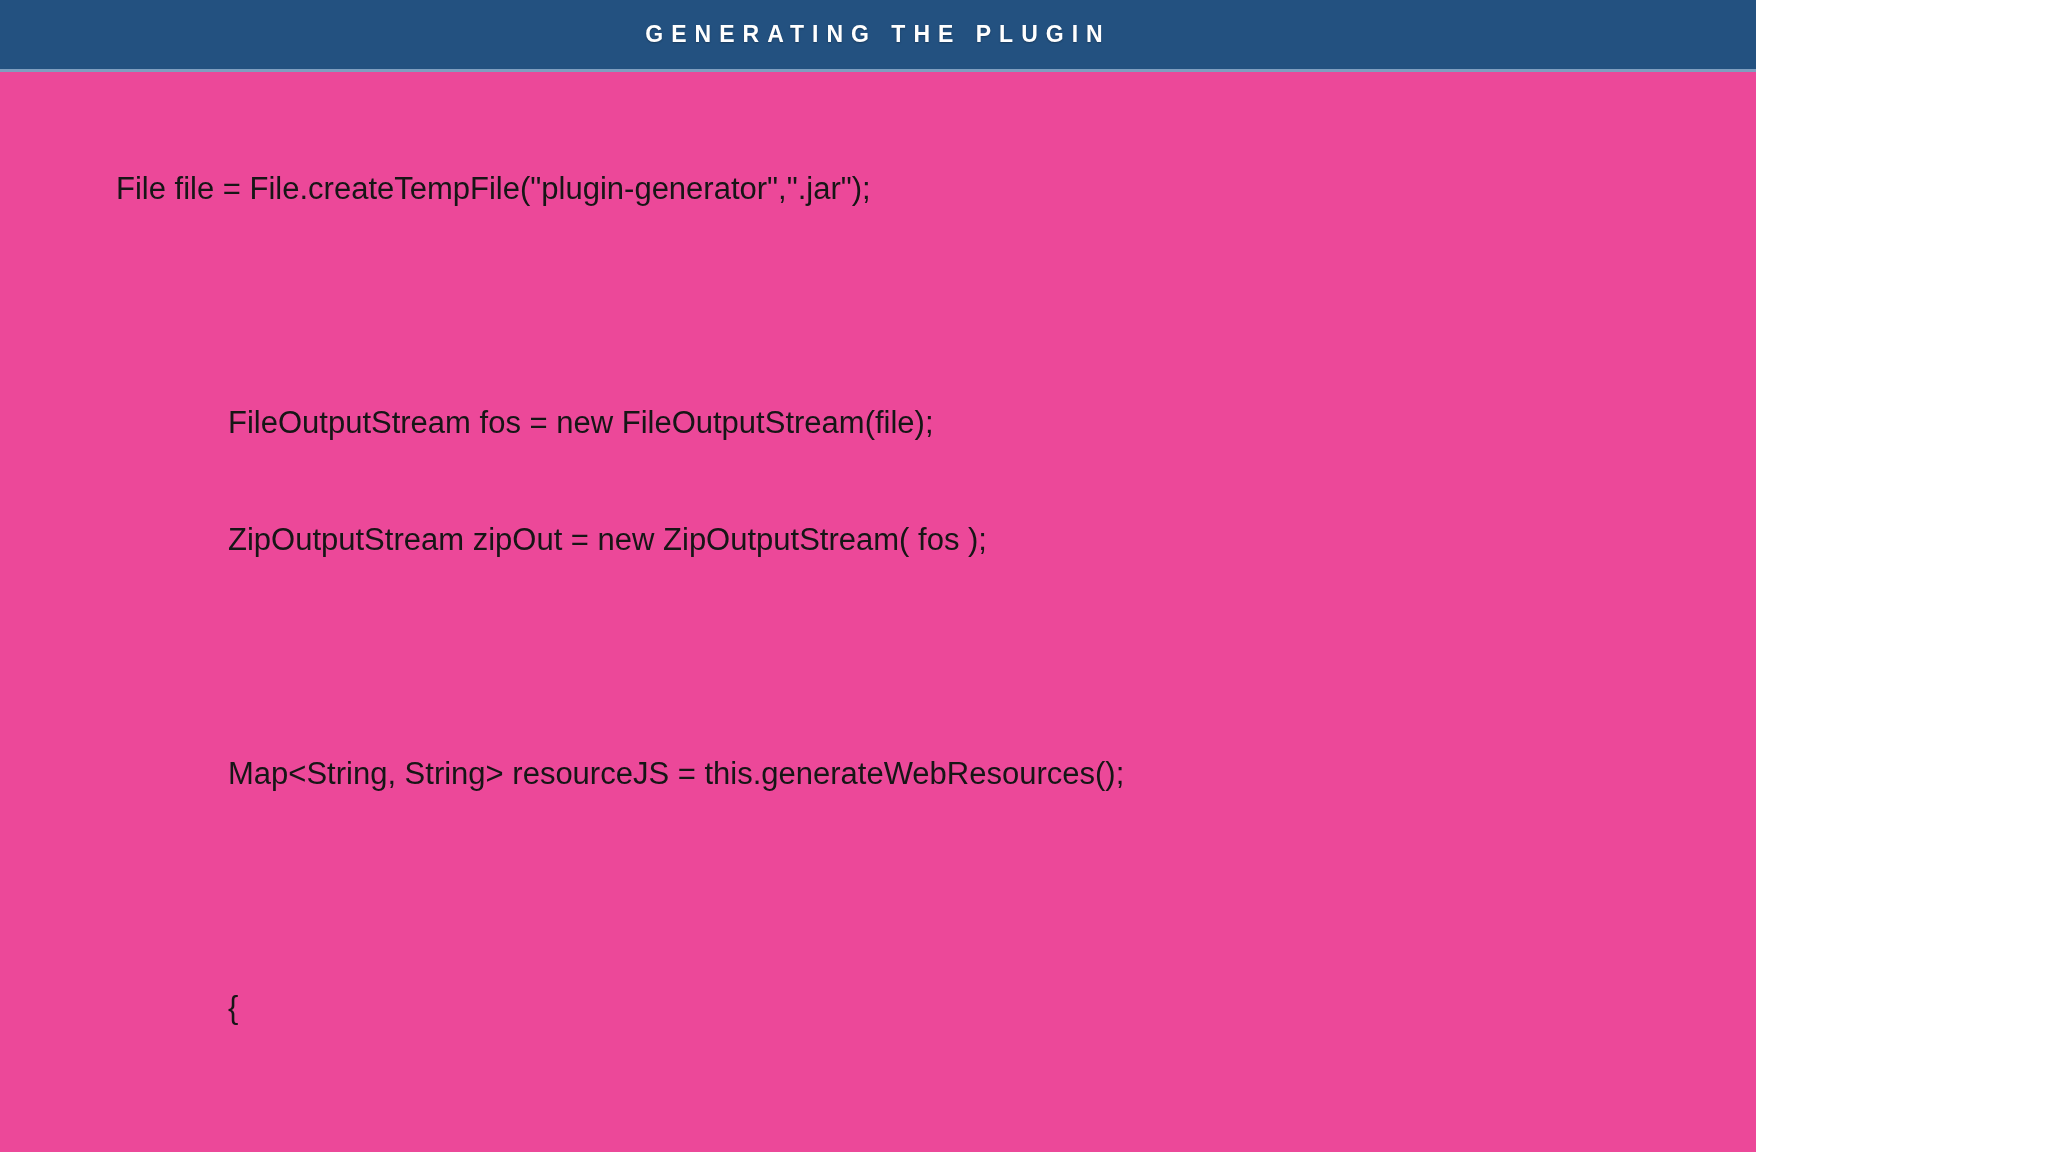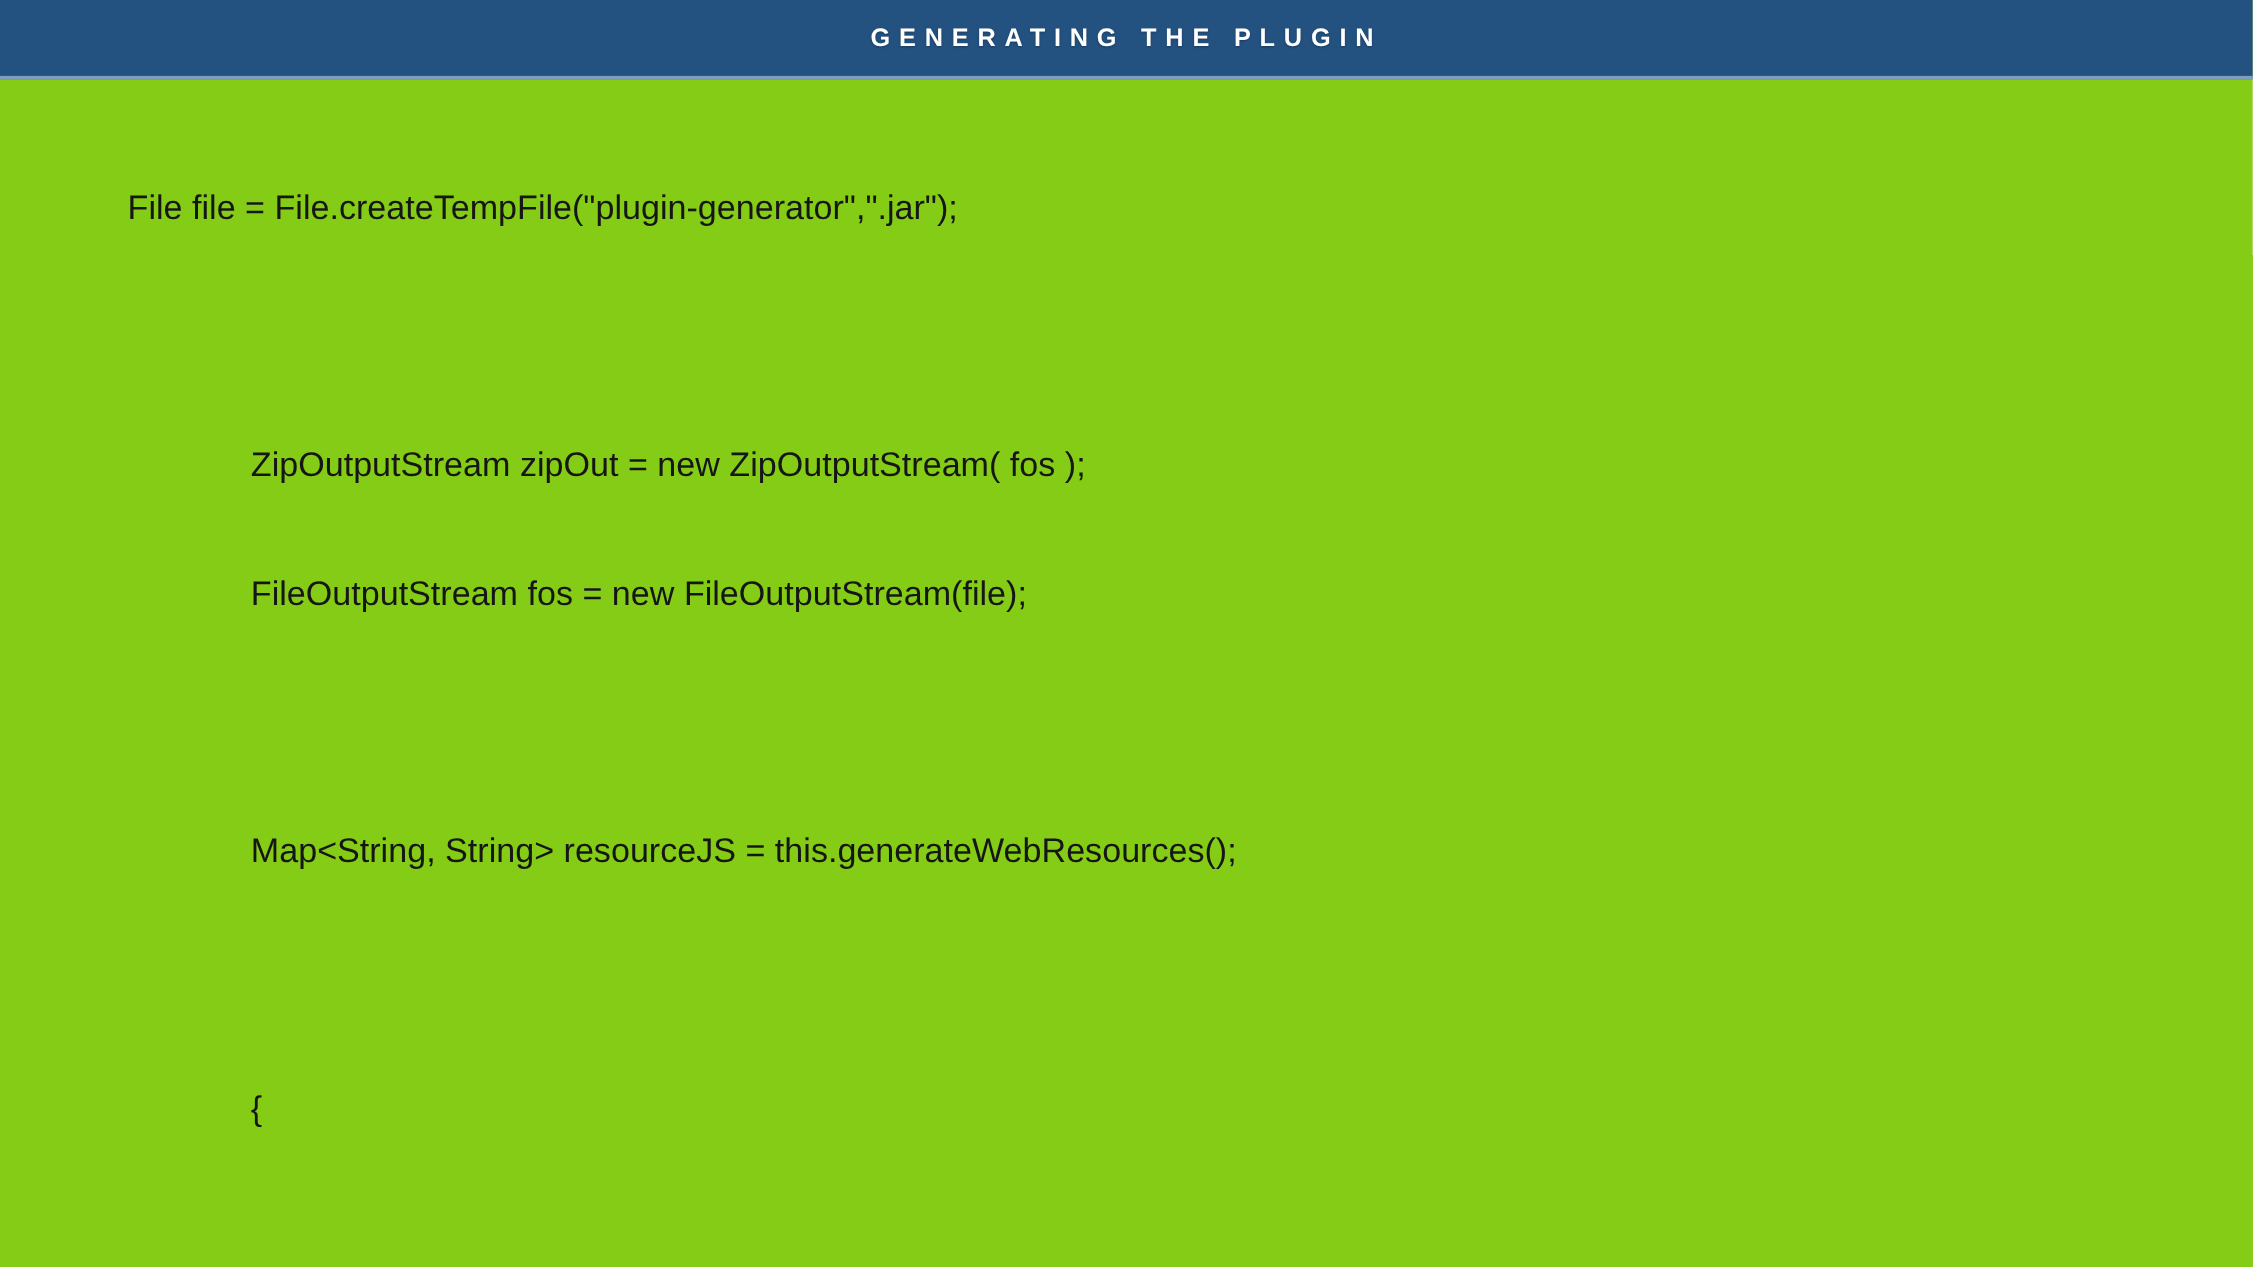--- a/index.html
+++ b/index.html
@@ -5,22 +5,22 @@
   * { box-sizing: border-box; }
   html, body {
     margin: 0; padding: 0;
     width: 2048px; height: 1152px;
     background: #ffffff;
     overflow: hidden;
     font-family: "Liberation Sans", sans-serif;
   }
   .slide {
     position: relative;
-    width: 2048px; height: 1152px;
-    background: #84cc16;
+    width: 1756px; height: 1152px;
+    background: #ec4899;
   }
   .banner {
     position: absolute;
     top: 0; left: 0;
     width: 100%; height: 72px;
     background: #235180;
     border-bottom: 3px solid #7f9ebf;
     display: flex;
     align-items: center;
     justify-content: center;
@@ -55,22 +55,22 @@
 
 <div class="slide">
 
   <header class="banner">
     <h1>GENERATING THE PLUGIN</h1>
   </header>
 
   <main class="code-area">
     <div class="code-line indent0">File file = File.createTempFile("plugin-generator",".jar");</div>
     <div class="blank-line"></div>
+    <div class="code-line indent1">FileOutputStream fos = new FileOutputStream(file);</div>
     <div class="code-line indent1">ZipOutputStream zipOut = new ZipOutputStream( fos );</div>
-    <div class="code-line indent1">FileOutputStream fos = new FileOutputStream(file);</div>
     <div class="blank-line"></div>
     <div class="code-line indent1">Map&lt;String, String&gt; resourceJS = this.generateWebResources();</div>
     <div class="blank-line"></div>
     <div class="code-line indent1">{</div>
     
     
     
     
     
     

